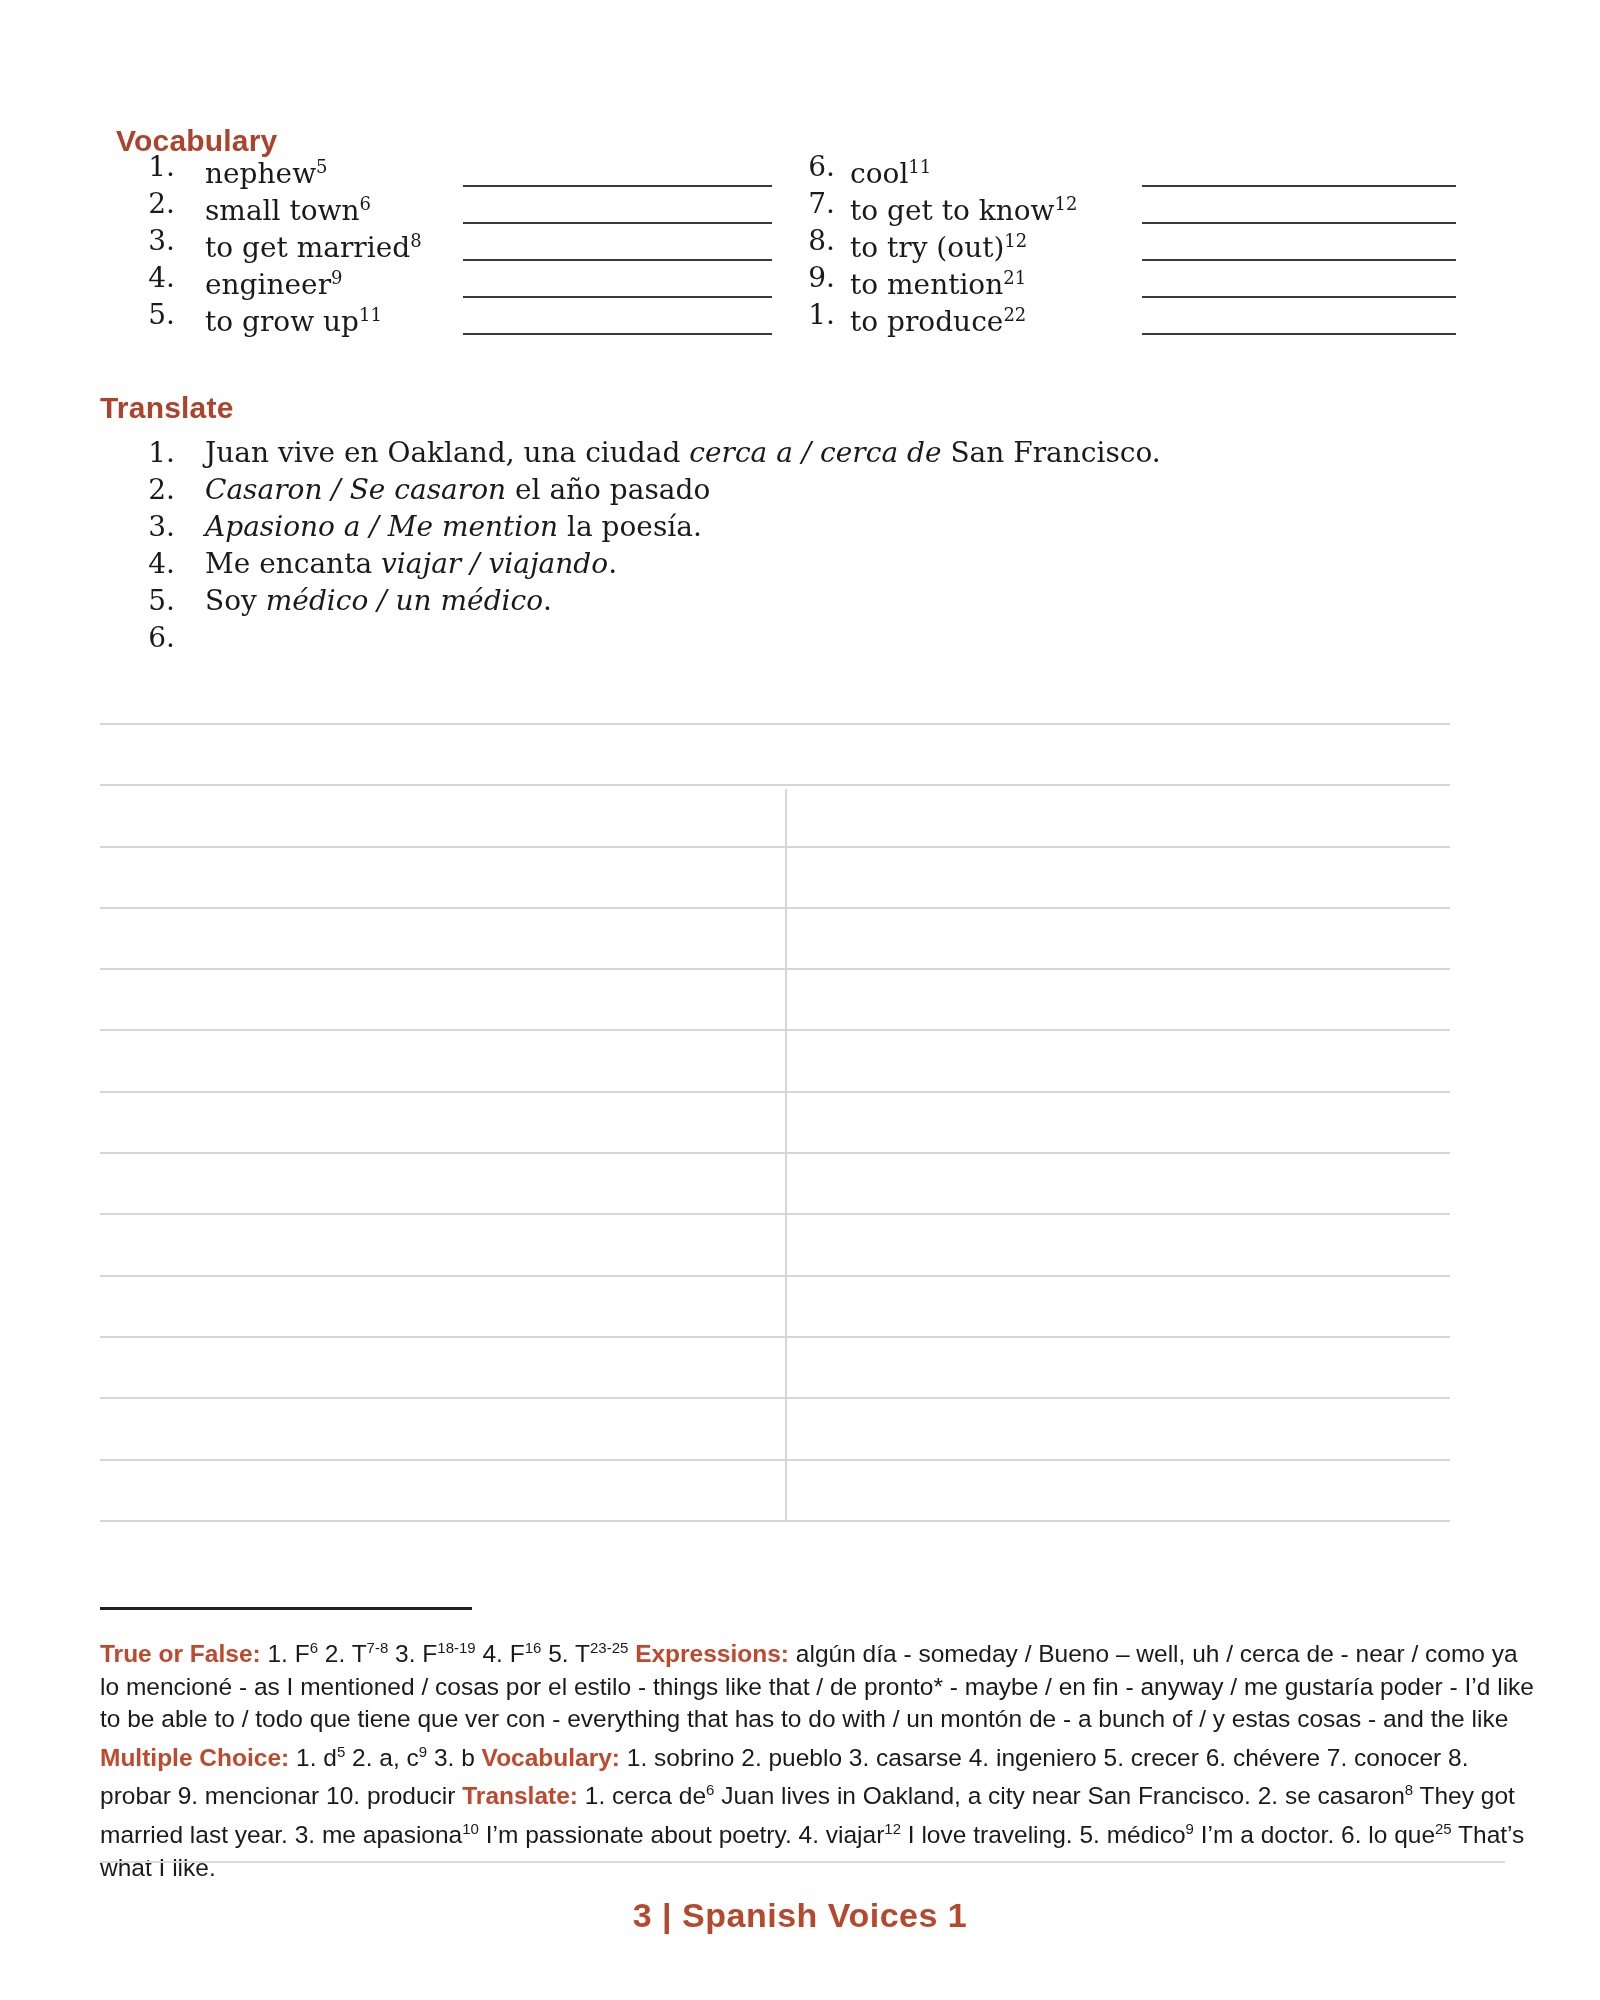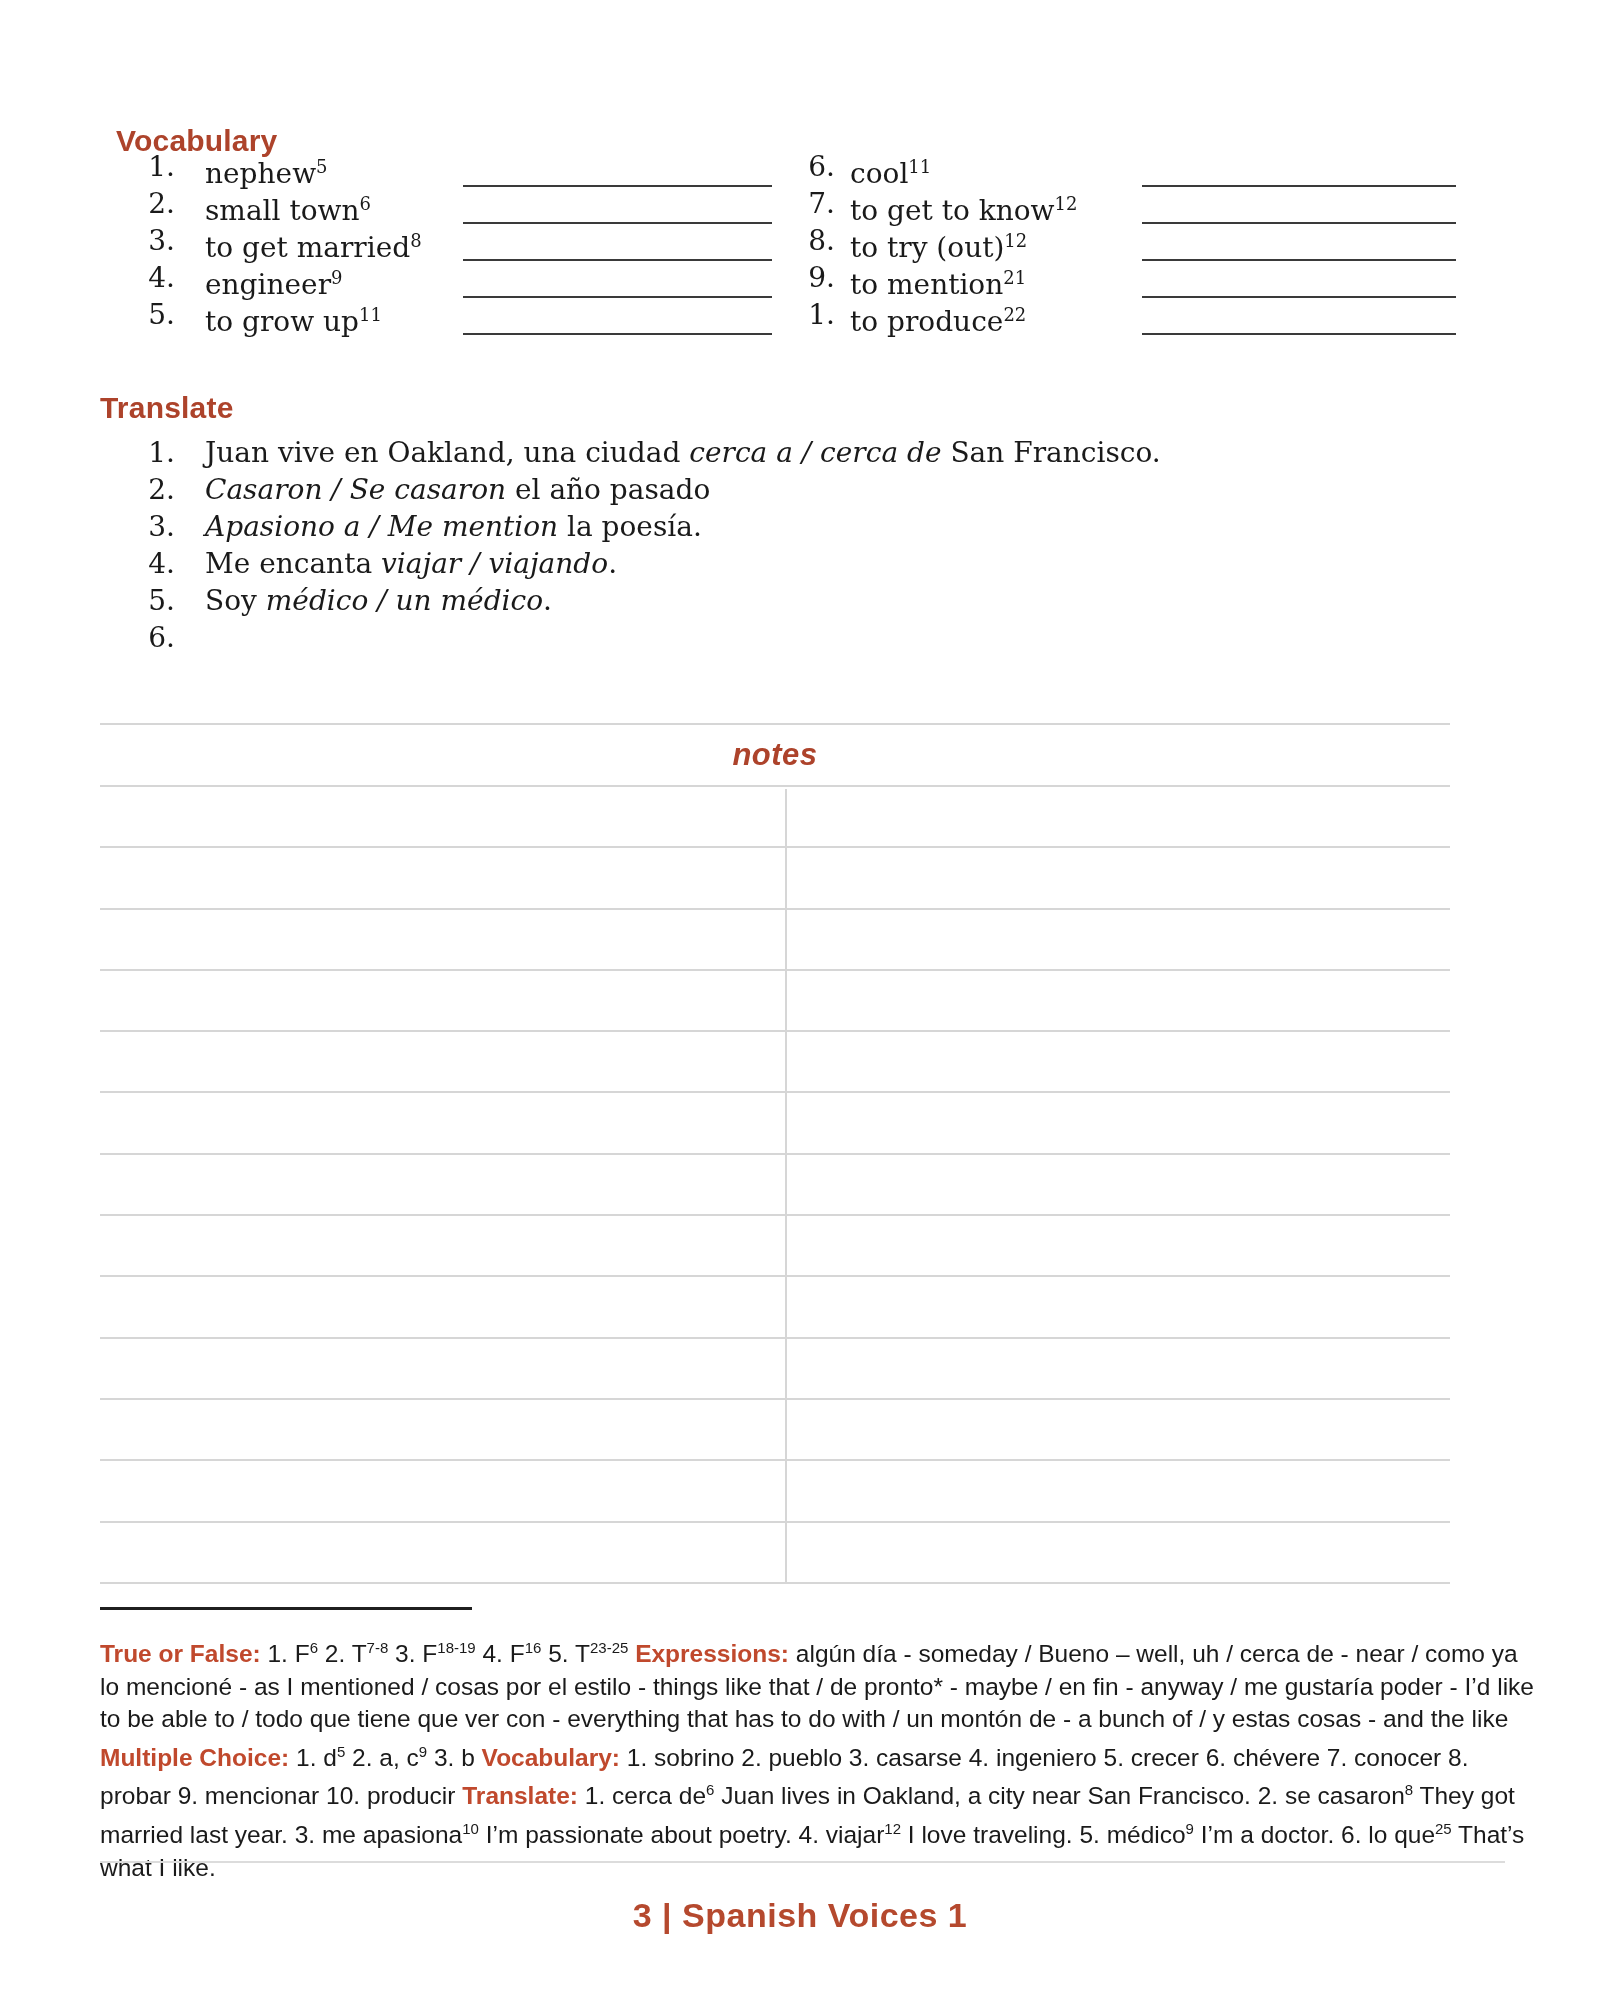--- a/index.html
+++ b/index.html
@@ -156,23 +156,20 @@
     <div class="tr-row">
       <span class="tr-num">5.</span>
       <span class="tr-text"><span>Soy </span><span class="seg-italic">médico / un médico</span><span>.</span></span>
     </div>
     <div class="tr-row">
       <span class="tr-num">6.</span>
     </div>
   </div>
 
 <div class="notes">
-  <div class="notes-head">
-    <span>notes</span>
-  </div>
   <div id="notes-rows">
       <div class="note-row"></div>
       <div class="note-row"></div>
       <div class="note-row"></div>
       <div class="note-row"></div>
       <div class="note-row"></div>
       <div class="note-row"></div>
       <div class="note-row"></div>
       <div class="note-row"></div>
       <div class="note-row"></div>

